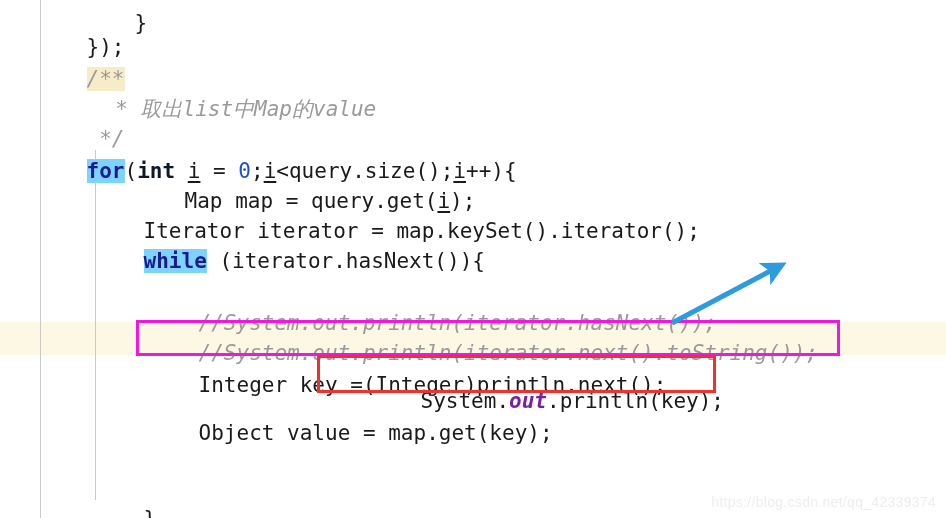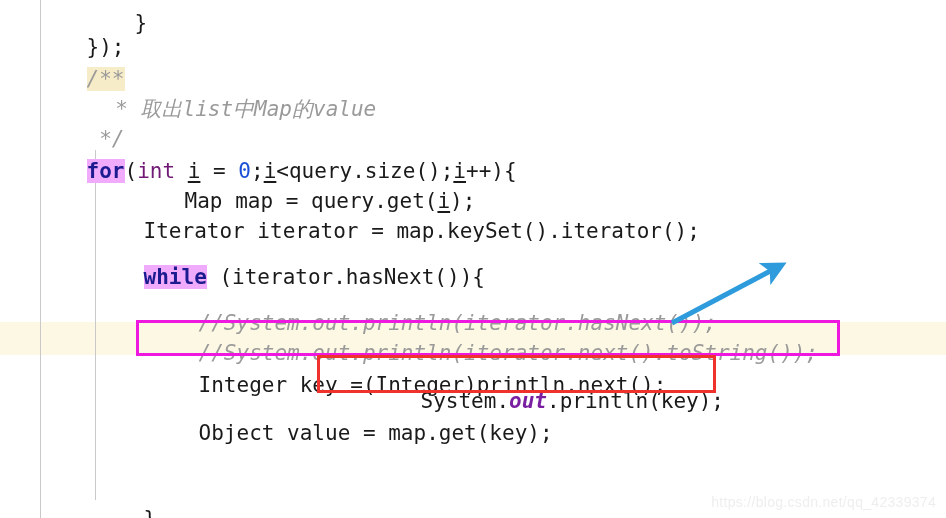--- a/index.html
+++ b/index.html
@@ -47,25 +47,25 @@
     font-size: 21px;
     color: #1a1a1a;
     letter-spacing: 0px;
   }
   .code-line .ind { display: inline-block; }
 
   
   .kw {
     color: #1b1b8f;
     font-weight: bold;
-    background: #f0abfc;
+    background: #7dd3fc;
   }
   .kw-plain {
-    color: #701a75;
-    font-weight: normal;
+    color: #0f172a;
+    font-weight: bold;
   }
   .num {
     color: #1b4fd6;
   }
   .fieldvar {
     color: #7a1fa2;
     font-weight: bold;
     font-style: italic;
   }
   .var-underline {
@@ -145,21 +145,21 @@
   </div>
 
   <div class="code-line" style="top:156px;margin-left:41px;">
     <span class="ind" style="width:93px;"></span><span>Map map = query.get(</span><span class="var-underline">i</span><span>);</span>
   </div>
 
   <div class="code-line" style="top:186px;">
     <span class="ind" style="width:93px;"></span><span>Iterator iterator = map.keySet().iterator();</span>
   </div>
 
-  <div class="code-line" style="top:232px;">
+  <div class="code-line" style="top:216px;">
     <span class="ind" style="width:93px;"></span><span class="kw">while</span><span> (iterator.hasNext()){</span>
   </div>
 
 
   <div class="code-line" style="top:278px;">
     <span class="ind" style="width:148px;"></span><span class="comment">//System.out.println(iterator.hasNext());</span>
   </div>
 
   <div class="code-line" style="top:308px;">
     <span class="ind" style="width:148px;"></span><span class="comment">//System.out.println(iterator.next().toString());</span>

